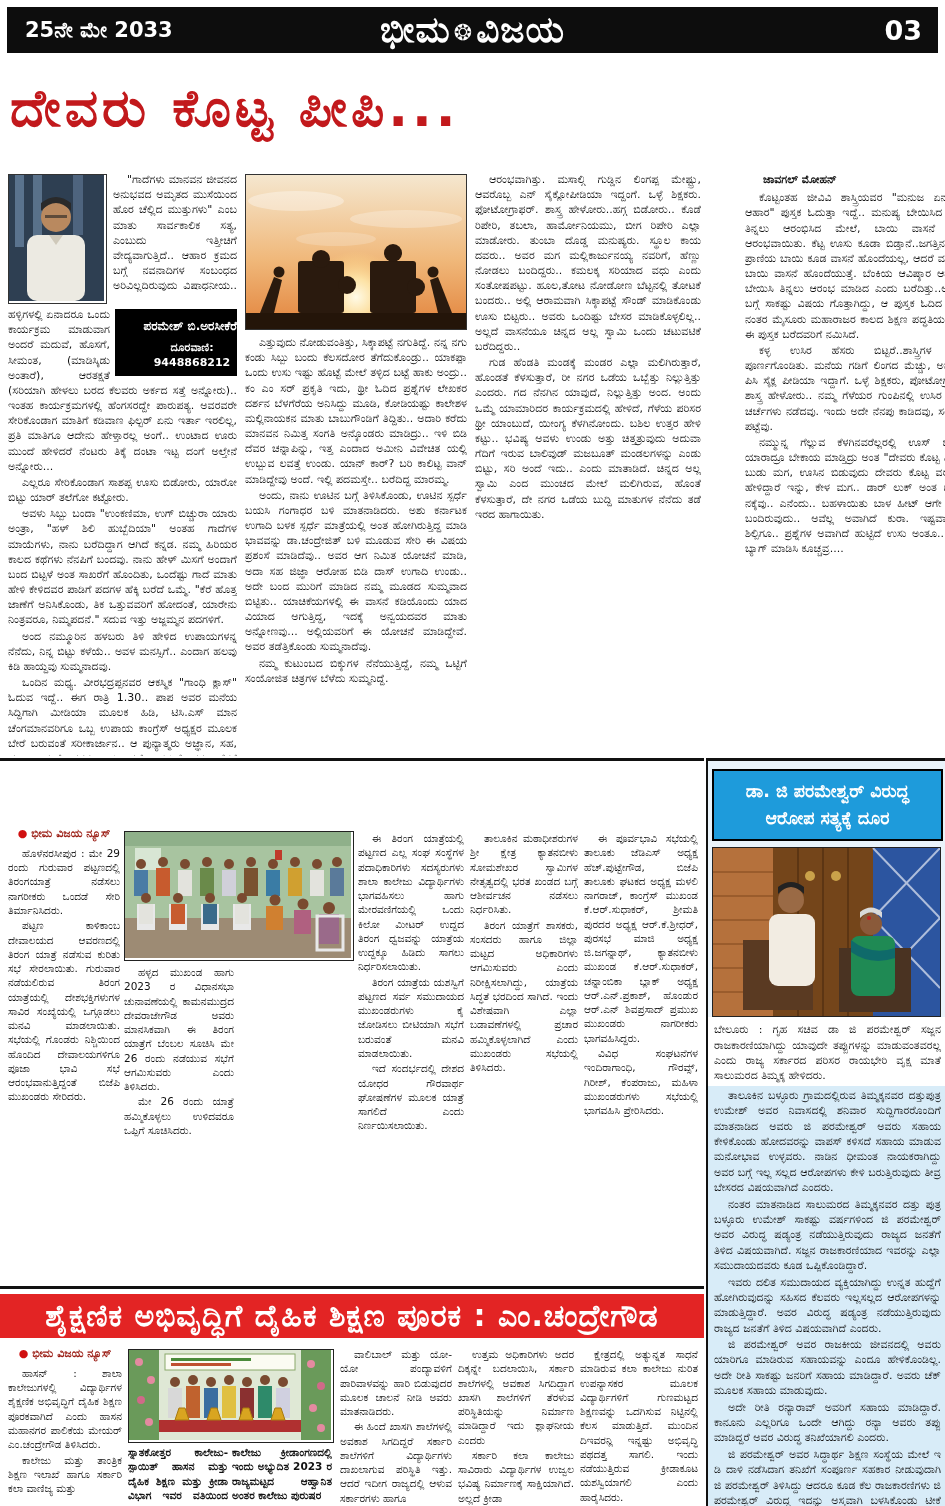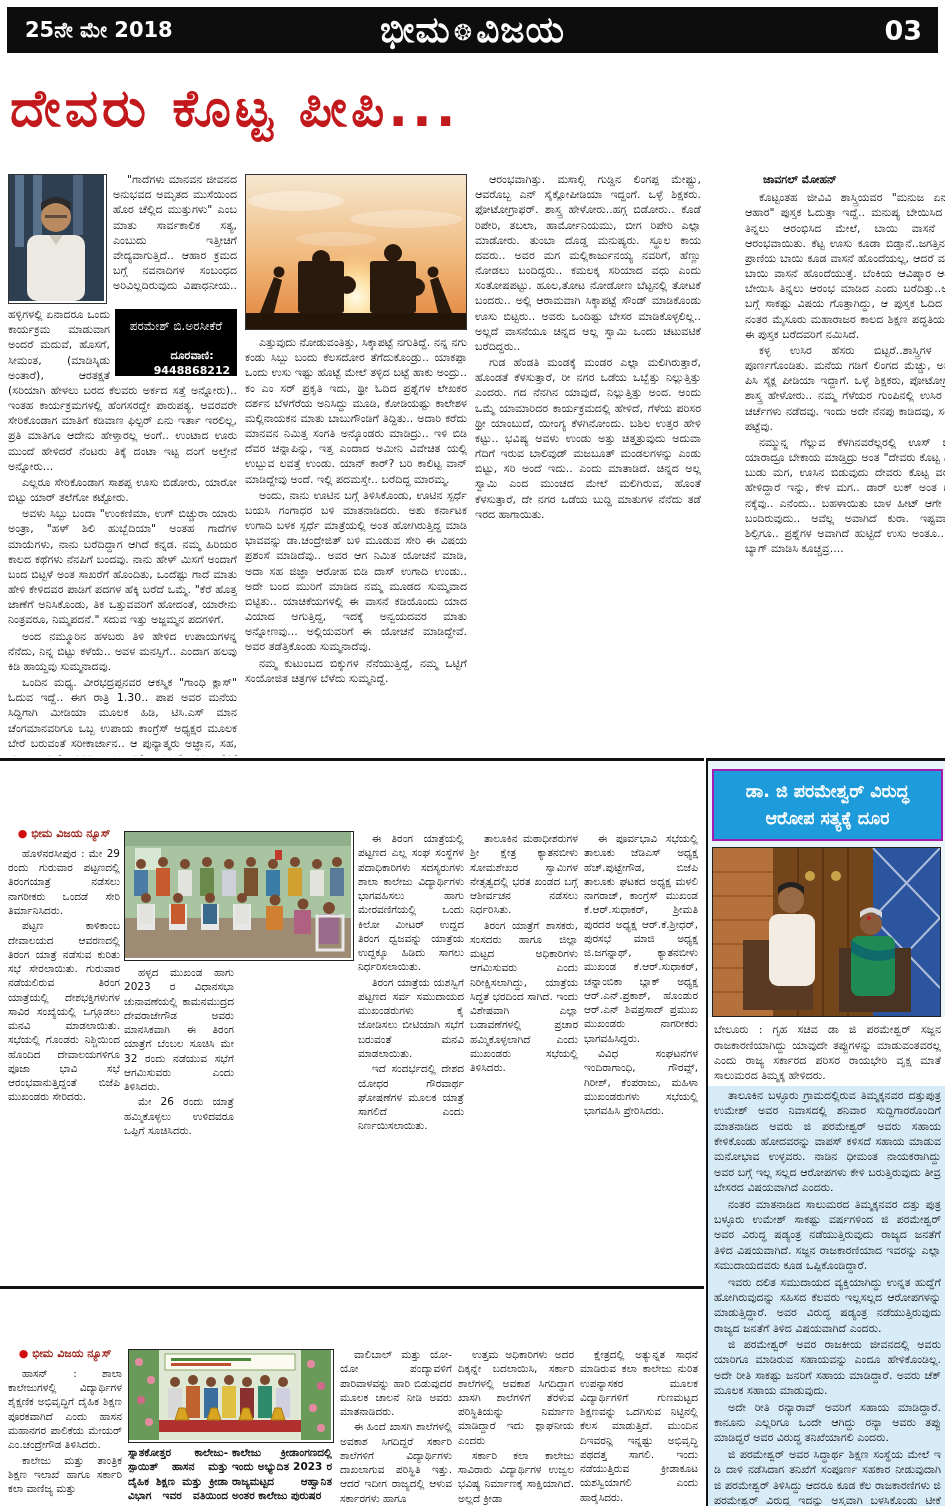--- a/index.html
+++ b/index.html
@@ -22,21 +22,21 @@
   .col1{left:8px;width:229px;}
   .col2{left:245px;width:222px;}
   .col3{left:475px;width:226px;}
   .col4{left:709px;width:228px;margin-left:36px;}
   .para{margin:0 0 1px 0;text-indent:14px;}
   .paras-host{display:contents;}
   .aphoto{float:left;width:97px;height:128px;margin:2px 6px 3px 0;border:1px solid #333;}
   .aphoto svg{display:block;}
   .bybox{float:right;width:122px;height:58px;margin:2px 0 5px 5px;background:#000;color:#fff;
          text-align:center;padding-top:9px;}
-  .byname{display:block;font-size:12px;font-weight:normal;margin-bottom:13px;}
+  .byname{display:block;font-size:12px;font-weight:bold;margin-bottom:5px;text-align:right;}
   .byphone{display:block;font-size:11px;font-weight:bold;padding-left:32px;}
   .leadimg{display:block;width:220px;height:154px;border:1px solid #333;margin:2px 0 5px 0;}
   .contrib{font-weight:bold;text-indent:18px;margin:0 0 3px 0;}
   
   .story2{position:absolute;left:0;top:758px;width:704px;height:528px;border-top:3px solid #111;
           overflow:hidden;}
   .story2 h2{margin:8px 0 0 0;text-align:center;font-size:37px;font-weight:bold;color:#7d5c12;
              letter-spacing:1px;}
   .story2 .abs{position:absolute;overflow:hidden;font-size:10.5px;line-height:1.36;text-align:justify;}
   .t-col1{left:8px;top:66px;width:112px;height:456px;}
@@ -45,21 +45,21 @@
   .t-pc2{left:242px;top:204px;width:110px;height:316px;}
   .t-col3{left:358px;top:70px;width:106px;height:450px;}
   .t-col4{left:470px;top:70px;width:108px;height:450px;}
   .t-col5{left:584px;top:70px;width:114px;height:450px;}
   .news-byline{display:block;color:#9a1b12;font-weight:bold;font-size:11px;text-align:center;
                margin:0 0 4px 0;text-indent:0;}
   .news-byline .dot{color:#d01010;margin-right:4px;}
   
   .story3{position:absolute;left:706px;top:758px;width:239px;height:748px;border-top:3px solid #111;
           border-left:2px solid #111;overflow:hidden;background:#eaf4fb;}
-  .p-head{margin:8px 4px 6px 4px;background:#1e9bdb;border:2px solid #a21caf;color:#fff;
+  .p-head{margin:8px 4px 6px 4px;background:#1e9bdb;border:2px solid #000000;color:#fff;
           text-align:center;font-weight:bold;font-size:17.5px;line-height:1.55;padding:7px 2px;}
   .p-photo{display:block;margin:0 4px;width:227px;height:168px;border:1px solid #222;background:#fff;}
   .p-white{background:#fff;padding:5px 6px 2px 6px;font-size:11px;line-height:1.4;text-align:justify;}
   .p-blue{background:#d8ecf8;padding:2px 6px;font-size:11px;line-height:1.4;text-align:justify;
           min-height:320px;}
   
   .story4{position:absolute;left:0;top:1286px;width:704px;height:220px;border-top:3px solid #111;
           overflow:hidden;}
   .s-banner{margin:5px 0 0 0;background:#e32424;color:#fff;font-weight:bold;font-size:30px;
             text-align:center;height:44px;line-height:44px;letter-spacing:1px;}
@@ -72,21 +72,21 @@
   .s-col3{left:458px;top:58px;width:116px;height:158px;}
   .s-col4{left:580px;top:58px;width:118px;height:158px;}
   svg{display:block;}
 </style>
 </head>
 <body>
 
 <div class="page">
 
   <div class="topbar">
-    <span class="date">25ನೇ ಮೇ 2018</span>
+    <span class="date">25ನೇ ಮೇ 2033</span>
     <div class="masthead">
       <span>ಭೀಮ</span><span class="sun">❂</span><span>ವಿಜಯ</span>
     </div>
     <span class="pageno">03</span>
   </div>
 
   <h1 class="lead-headline">ದೇವರು ಕೊಟ್ಟ ಪೀಪಿ...</h1>
 
   <div class="col col1">
     <span class="aphoto">
@@ -212,21 +212,21 @@
           <circle cx="178" cy="72" r="5.5" fill="#7a4a30"></circle>
             <rect x="169" y="78" width="17" height="24" fill="#b06080"></rect>
           <circle cx="204" cy="76" r="6" fill="#7a4a30"></circle>
             <rect x="194" y="82" width="20" height="30" fill="#9a6a8a"></rect>
           <rect x="192" y="84" width="26" height="34" fill="none" stroke="#e8e8e8" stroke-width="3"></rect>
         </g>
       </svg>
     </div>
 
     <div class="abs t-pc1">
-      <span class="paras-host"><p class="para">ಹಳ್ಳದ ಮುಖಂಡ ಹಾಗು 2023 ರ ವಿಧಾನಸಭಾ ಚುನಾವಣೆಯಲ್ಲಿ ಕಾಮನಮುದ್ರದ ದೇವರಾಜೇಗೌಡ ಅವರು ಮಾನಸಿಕವಾಗಿ ಈ ತಿರಂಗ ಯಾತ್ರೆಗೆ ಬೆಂಬಲ ಸೂಚಿಸಿ ಮೇ 32 ರಂದು ನಡೆಯುವ ಸಭೆಗೆ ಆಗಮಿಸುವರು ಎಂದು ತಿಳಿಸಿದರು.</p><p class="para">ಮೇ 26 ರಂದು ಯಾತ್ರೆ ಹಮ್ಮಿಕೊಳ್ಳಲು ಉಳಿದವರೂ ಒಪ್ಪಿಗೆ ಸೂಚಿಸಿದರು.</p></span>
+      <span class="paras-host"><p class="para">ಹಳ್ಳದ ಮುಖಂಡ ಹಾಗು 2023 ರ ವಿಧಾನಸಭಾ ಚುನಾವಣೆಯಲ್ಲಿ ಕಾಮನಮುದ್ರದ ದೇವರಾಜೇಗೌಡ ಅವರು ಮಾನಸಿಕವಾಗಿ ಈ ತಿರಂಗ ಯಾತ್ರೆಗೆ ಬೆಂಬಲ ಸೂಚಿಸಿ ಮೇ 26 ರಂದು ನಡೆಯುವ ಸಭೆಗೆ ಆಗಮಿಸುವರು ಎಂದು ತಿಳಿಸಿದರು.</p><p class="para">ಮೇ 26 ರಂದು ಯಾತ್ರೆ ಹಮ್ಮಿಕೊಳ್ಳಲು ಉಳಿದವರೂ ಒಪ್ಪಿಗೆ ಸೂಚಿಸಿದರು.</p></span>
     </div>
     <div class="abs t-col3">
       <span class="paras-host"><p class="para">ಈ ತಿರಂಗ ಯಾತ್ರೆಯಲ್ಲಿ ಪಟ್ಟಣದ ಎಲ್ಲ ಸಂಘ ಸಂಸ್ಥೆಗಳ ಪದಾಧಿಕಾರಿಗಳು ಸದಸ್ಯರುಗಳು ಶಾಲಾ ಕಾಲೇಜು ವಿದ್ಯಾರ್ಥಿಗಳು ಭಾಗವಹಿಸಲು ಹಾಗು ಮೇರವಣಿಗೆಯಲ್ಲಿ ಒಂದು ಕಿಲೋ ಮೀಟರ್ ಉದ್ದದ ತಿರಂಗ ಧ್ವಜವನ್ನು ಯಾತ್ರೆಯ ಉದ್ದಕ್ಕೂ ಹಿಡಿದು ಸಾಗಲು ನಿರ್ಧರಿಸಲಾಯಿತು.</p><p class="para">ತಿರಂಗ ಯಾತ್ರೆಯ ಯಶಸ್ವಿಗೆ ಪಟ್ಟಣದ ಸರ್ವ ಸಮುದಾಯದ ಮುಖಂಡರುಗಳು ಕೈ ಜೋಡಿಸಲು ಬೀಟಿಯಾಗಿ ಸಭೆಗೆ ಬರುವಂತೆ ಮನವಿ ಮಾಡಲಾಯಿತು.</p><p class="para">ಇದೆ ಸಂದರ್ಭದಲ್ಲಿ ದೇಶದ ಯೋಧರ ಗೌರವಾರ್ಥ ಘೋಷಣೆಗಳ ಮೂಲಕ ಯಾತ್ರೆ ಸಾಗಲಿದೆ ಎಂದು ನಿರ್ಣಯಿಸಲಾಯಿತು.</p></span>
     </div>
     <div class="abs t-col4">
       <span class="paras-host"><p class="para">ತಾಲೂಕಿನ ಮಠಾಧೀಶರುಗಳ ಶ್ರೀ ಕ್ಷೇತ್ರ ಕ್ಯಾತನಬೀಳು ಸೋಮಶೇಖರ ಸ್ವಾಮಿಗಳ ನೇತೃತ್ವದಲ್ಲಿ ಭರತ ಖಂಡದ ಬಗ್ಗೆ ಆಶೀರ್ವಚನ ನಡೆಸಲು ನಿರ್ಧರಿಸಿತು.</p><p class="para">ತಿರಂಗ ಯಾತ್ರೆಗೆ ಶಾಸಕರು, ಸಂಸದರು ಹಾಗೂ ಜಿಲ್ಲಾ ಮಟ್ಟದ ಅಧಿಕಾರಿಗಳು ಆಗಮಿಸುವರು ಎಂದು ನಿರೀಕ್ಷಿಸಲಾಗಿದ್ದು, ಯಾತ್ರೆಯ ಸಿದ್ಧತೆ ಭರದಿಂದ ಸಾಗಿದೆ. ಇಂದು ವಿಶೇಷವಾಗಿ ಎಲ್ಲಾ ಬಡಾವಣೆಗಳಲ್ಲಿ ಪ್ರಚಾರ ಹಮ್ಮಿಕೊಳ್ಳಲಾಗಿದೆ ಎಂದು ಮುಖಂಡರು ಸಭೆಯಲ್ಲಿ ತಿಳಿಸಿದರು.</p></span>
     </div>
     <div class="abs t-col5">
       <span class="paras-host"><p class="para">ಈ ಪೂರ್ವಭಾವಿ ಸಭೆಯಲ್ಲಿ ತಾಲೂಕು ಜೆಡಿಎಸ್ ಅಧ್ಯಕ್ಷ ಹೆಚ್.ಪುಟ್ಟೇಗೌಡ, ಬಿಜೆಪಿ ತಾಲೂಕು ಘಟಕದ ಅಧ್ಯಕ್ಷ ಮಳಲಿ ನಾಗರಾಜ್, ಕಾಂಗ್ರೆಸ್ ಮುಖಂಡ ಕೆ.ಆರ್.ಸುಧಾಕರ್, ಶ್ರೀಮತಿ ಪುರದರ ಅಧ್ಯಕ್ಷ ಆರ್.ಕೆ.ಶ್ರೀಧರ್, ಪುರಸಭೆ ಮಾಜಿ ಅಧ್ಯಕ್ಷ ಜಿ.ಜಗನ್ನಾಥ್, ಕ್ಯಾತನಬೀಳು ಮುಖಂಡ ಕೆ.ಆರ್.ಸುಧಾಕರ್, ಚನ್ನಾಂಬಿಕಾ ಬ್ಲಾಕ್ ಅಧ್ಯಕ್ಷ ಆರ್.ಎನ್.ಪ್ರಕಾಶ್, ಹೊಂಡುರ ಆರ್.ಎನ್ ಶಿವಪ್ರಸಾದ್ ಪ್ರಮುಖ ಮುಖಂಡರು ನಾಗರೀಕರು ಭಾಗವಹಿಸಿದ್ದರು.</p><p class="para">ವಿವಿಧ ಸಂಘಟನೆಗಳ ಇಂದಿರಾಗಾಂಧಿ, ಗೌರವ್ಸ್, ಗಿರೀಶ್, ಕೆಂಪರಾಜು, ಮಹಿಳಾ ಮುಖಂಡರುಗಳು ಸಭೆಯಲ್ಲಿ ಭಾಗವಹಿಸಿ ಪ್ರೇರಿಸಿದರು.</p></span>
     </div>
@@ -275,20 +275,21 @@
         <circle cx="156" cy="70" r="2" fill="#c02020"></circle>
       </svg>
     </span>
     <div class="p-white">ಬೇಲೂರು : ಗೃಹ ಸಚಿವ ಡಾ ಜಿ ಪರಮೇಶ್ವರ್ ಸಜ್ಜನ ರಾಜಕಾರಣಿಯಾಗಿದ್ದು ಯಾವುದೇ ತಪ್ಪುಗಳನ್ನು ಮಾಡುವಂತವರಲ್ಲ ಎಂದು ರಾಜ್ಯ ಸರ್ಕಾರದ ಪರಿಸರ ರಾಯಭೇರಿ ವೃಕ್ಷ ಮಾತೆ ಸಾಲುಮರದ ತಿಮ್ಮಕ್ಕ ಹೇಳಿದರು.</div>
     <div class="p-blue">
       <span class="paras-host"><p class="para">ತಾಲೂಕಿನ ಬಳ್ಳೂರು ಗ್ರಾಮದಲ್ಲಿರುವ ತಿಮ್ಮಕ್ಕನವರ ದತ್ತುಪುತ್ರ ಉಮೇಶ್ ಅವರ ನಿವಾಸದಲ್ಲಿ ಶನಿವಾರ ಸುದ್ದಿಗಾರರೊಂದಿಗೆ ಮಾತನಾಡಿದ ಅವರು ಜಿ ಪರಮೇಶ್ವರ್ ಅವರು ಸಹಾಯ ಕೇಳಿಕೊಂಡು ಹೋದವರನ್ನು ವಾಪಸ್ ಕಳಿಸದೆ ಸಹಾಯ ಮಾಡುವ ಮನೋಭಾವ ಉಳ್ಳವರು. ನಾಡಿನ ಧೀಮಂತ ನಾಯಕರಾಗಿದ್ದು ಅವರ ಬಗ್ಗೆ ಇಲ್ಲ ಸಲ್ಲದ ಆರೋಪಗಳು ಕೇಳಿ ಬರುತ್ತಿರುವುದು ತೀವ್ರ ಬೇಸರದ ವಿಷಯವಾಗಿದೆ ಎಂದರು.</p><p class="para">ನಂತರ ಮಾತನಾಡಿದ ಸಾಲುಮರದ ತಿಮ್ಮಕ್ಕನವರ ದತ್ತು ಪುತ್ರ ಬಳ್ಳೂರು ಉಮೇಶ್ ಸಾಕಷ್ಟು ವರ್ಷಗಳಿಂದ ಜಿ ಪರಮೇಶ್ವರ್ ಅವರ ವಿರುದ್ಧ ಷಡ್ಯಂತ್ರ ನಡೆಯುತ್ತಿರುವುದು ರಾಜ್ಯದ ಜನತೆಗೆ ತಿಳಿದ ವಿಷಯವಾಗಿದೆ. ಸಜ್ಜನ ರಾಜಕಾರಣಿಯಾದ ಇವರನ್ನು ಎಲ್ಲಾ ಸಮುದಾಯದವರು ಕೂಡ ಒಪ್ಪಿಕೊಂಡಿದ್ದಾರೆ.</p><p class="para">ಇವರು ದಲಿತ ಸಮುದಾಯದ ವ್ಯಕ್ತಿಯಾಗಿದ್ದು ಉನ್ನತ ಹುದ್ದೆಗೆ ಹೋಗಿರುವುದನ್ನು ಸಹಿಸದ ಕೆಲವರು ಇಲ್ಲಸಲ್ಲದ ಆರೋಪಗಳನ್ನು ಮಾಡುತ್ತಿದ್ದಾರೆ. ಅವರ ವಿರುದ್ಧ ಷಡ್ಯಂತ್ರ ನಡೆಯುತ್ತಿರುವುದು ರಾಜ್ಯದ ಜನತೆಗೆ ತಿಳಿದ ವಿಷಯವಾಗಿದೆ ಎಂದರು.</p><p class="para">ಜಿ ಪರಮೇಶ್ವರ್ ಅವರ ರಾಜಕೀಯ ಜೀವನದಲ್ಲಿ ಅವರು ಯಾರಿಗೂ ಮಾಡಿರುವ ಸಹಾಯವನ್ನು ಎಂದೂ ಹೇಳಿಕೊಂಡಿಲ್ಲ. ಅದೇ ರೀತಿ ಸಾಕಷ್ಟು ಜನರಿಗೆ ಸಹಾಯ ಮಾಡಿದ್ದಾರೆ. ಅವರು ಚೆಕ್ ಮೂಲಕ ಸಹಾಯ ಮಾಡುವುದು.</p><p class="para">ಅದೇ ರೀತಿ ರನ್ಯಾರಾವ್ ಅವರಿಗೆ ಸಹಾಯ ಮಾಡಿದ್ದಾರೆ. ಕಾನೂನು ಎಲ್ಲರಿಗೂ ಒಂದೇ ಆಗಿದ್ದು ರನ್ಯಾ ಅವರು ತಪ್ಪು ಮಾಡಿದ್ದರೆ ಅವರ ವಿರುದ್ಧ ತನಿಖೆಯಾಗಲಿ ಎಂದರು.</p><p class="para">ಜಿ ಪರಮೇಶ್ವರ್ ಅವರ ಸಿದ್ಧಾರ್ಥ ಶಿಕ್ಷಣ ಸಂಸ್ಥೆಯ ಮೇಲೆ ಇ ಡಿ ದಾಳಿ ನಡೆಸಿದಾಗ ತನಿಖೆಗೆ ಸಂಪೂರ್ಣ ಸಹಕಾರ ನೀಡುವುದಾಗಿ ಜಿ ಪರಮೇಶ್ವರ್ ತಿಳಿಸಿದ್ದು ಆದರೂ ಕೂಡ ಕೆಲ ರಾಜಕಾರಣಿಗಳು ಜಿ ಪರಮೇಶ್ವರ್ ವಿರುದ್ಧ ಇದನ್ನು ಅಸ್ತ್ರವಾಗಿ ಬಳಸಿಕೊಂಡು ಟೀಕೆ ಮಾಡುತ್ತಿರುವುದು ಸರಿಯಲ್ಲ ಎಂದರು.</p></span>
     </div>
   </div>
 
   <div class="story4">
+    <div class="s-banner">ಶೈಕ್ಷಣಿಕ ಅಭಿವೃದ್ಧಿಗೆ ದೈಹಿಕ ಶಿಕ್ಷಣ ಪೂರಕ : ಎಂ.ಚಂದ್ರೇಗೌಡ</div>
 
     <div class="abs s-col1">
       <span class="news-byline">
         <span class="dot">●</span><span>ಭೀಮ ವಿಜಯ ನ್ಯೂಸ್</span>
       </span>
       <span class="paras-host"><p class="para">ಹಾಸನ್ : ಶಾಲಾ ಕಾಲೇಜುಗಳಲ್ಲಿ ವಿದ್ಯಾರ್ಥಿಗಳ ಶೈಕ್ಷಣಿಕ ಅಭಿವೃದ್ಧಿಗೆ ದೈಹಿಕ ಶಿಕ್ಷಣ ಪೂರಕವಾಗಿದೆ ಎಂದು ಹಾಸನ ಮಹಾನಗರ ಪಾಲಿಕೆಯ ಮೇಯರ್ ಎಂ.ಚಂದ್ರೇಗೌಡ ತಿಳಿಸಿದರು.</p><p class="para">ಕಾಲೇಜು ಮತ್ತು ತಾಂತ್ರಿಕ ಶಿಕ್ಷಣ ಇಲಾಖೆ ಹಾಗೂ ಸರ್ಕಾರಿ ಕಲಾ ವಾಣಿಜ್ಯ ಮತ್ತು</p></span>
     </div>
 
     <div class="s-photo">
       <svg width="202" height="90" viewBox="0 0 202 90">

